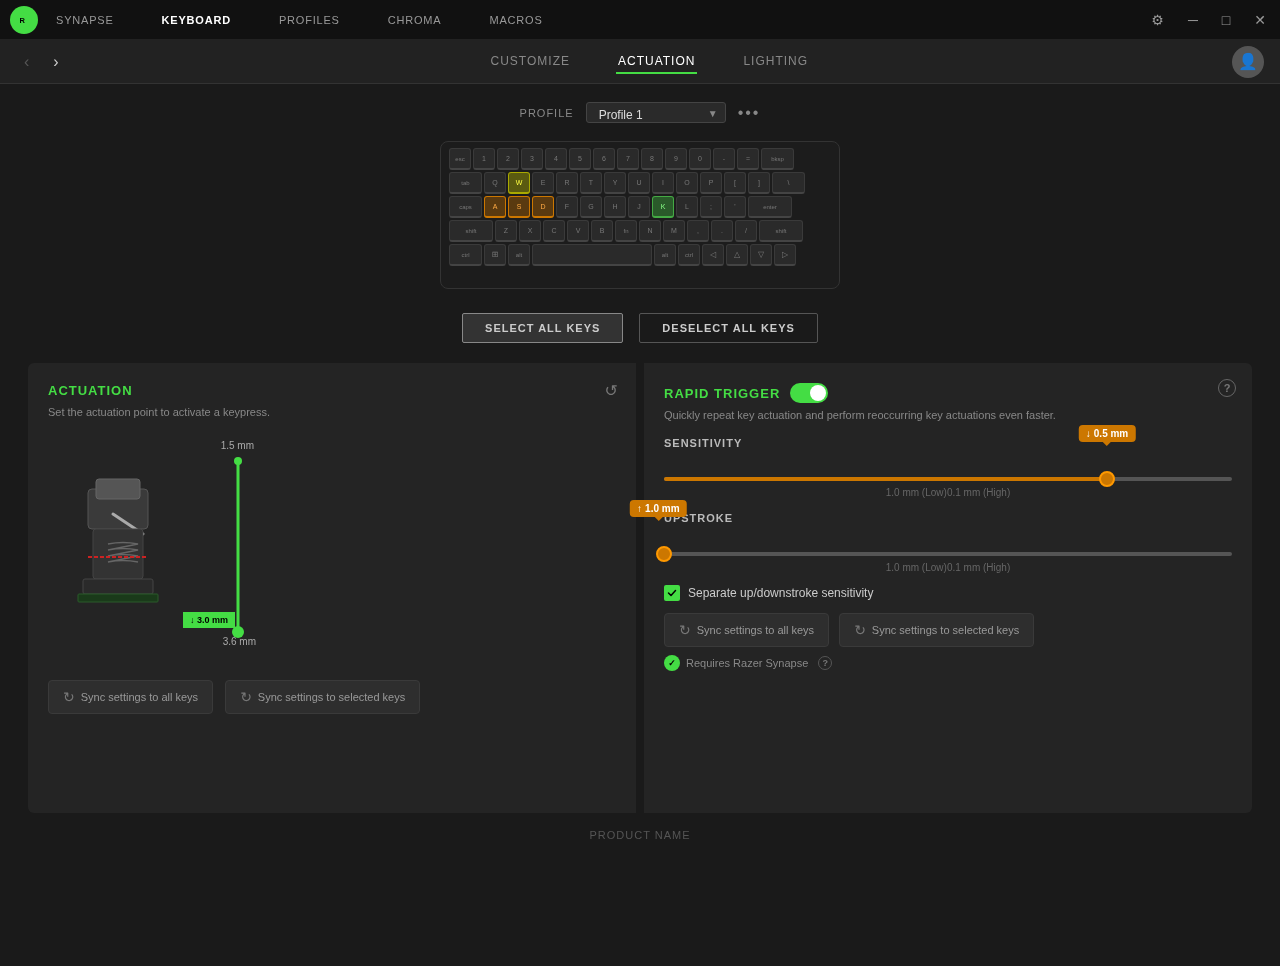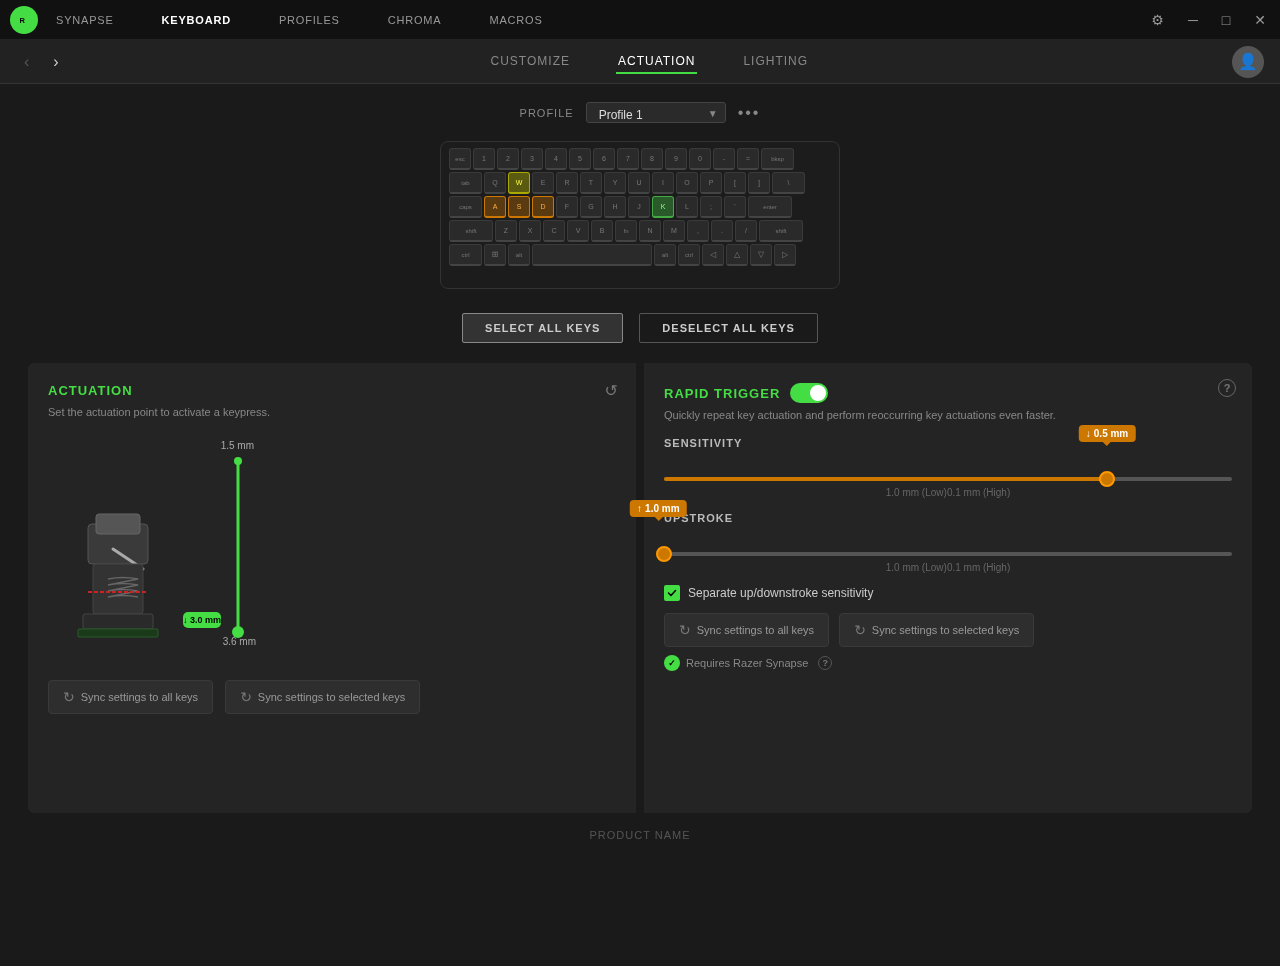--- a/index.html
+++ b/index.html
@@ -264,21 +264,21 @@
       border: 1px solid #666;
       border-radius: 50%;
       display: flex; align-items: center; justify-content: center;
       font-size: 11px;
     }
 
     
     .actuation-visual {
       display: flex;
       gap: 20px;
-      align-items: flex-end;
+      align-items: center;
       margin: 10px 0;
     }
     .key-diagram {
       width: 140px;
       height: 160px;
       position: relative;
       flex-shrink: 0;
     }
     .key-diagram svg {
       width: 100%; height: 100%;
@@ -646,21 +646,21 @@
 
           <rect x="20" y="125" width="80" height="8" rx="1" fill="#1a3a1a" stroke="#2a5a2a" stroke-width="1"></rect>
         </svg>
       </div>
 
       <div style="position: relative; width: 60px; height: 220px; margin-top: 10px;">
         <span style="position:absolute; top:-4px; right: 14px; font-size:10px; color:#aaa;">1.5 mm</span>
         <div style="position:absolute; left:50%; top:16px; transform:translateX(-50%); width:3px; height:175px; background:#44dd44; border-radius:2px;"></div>
         <div style="position:absolute; left:50%; top:13px; transform:translateX(-50%); width:8px; height:8px; border-radius:50%; background:#44dd44;"></div>
         <div style="position:absolute; left:50%; top:182px; transform:translateX(-50%); width:12px; height:12px; border-radius:50%; background:#44dd44;"></div>
-        <div style="position:absolute; top:168px; left:-25px; background:#44dd44; color:#000; font-size:9px; font-weight:700; padding:3px 0; border-radius:5px; white-space:nowrap;">↓ 3.0 mm</div>
+        <div style="position:absolute; top:168px; left:-25px; background:#44dd44; color:#000; font-size:9px; font-weight:700; padding:3px 7px; border-radius:0; white-space:nowrap;">↓ 3.0 mm</div>
         <span style="position:absolute; top:192px; right:12px; font-size:10px; color:#aaa;">3.6 mm</span>
       </div>
     </div>
 
     <div class="sync-row">
       <div class="sync-btn">
         <span class="sync-icon">↻</span>
         <span>Sync settings to all keys</span>
       </div>
       <div class="sync-btn">

